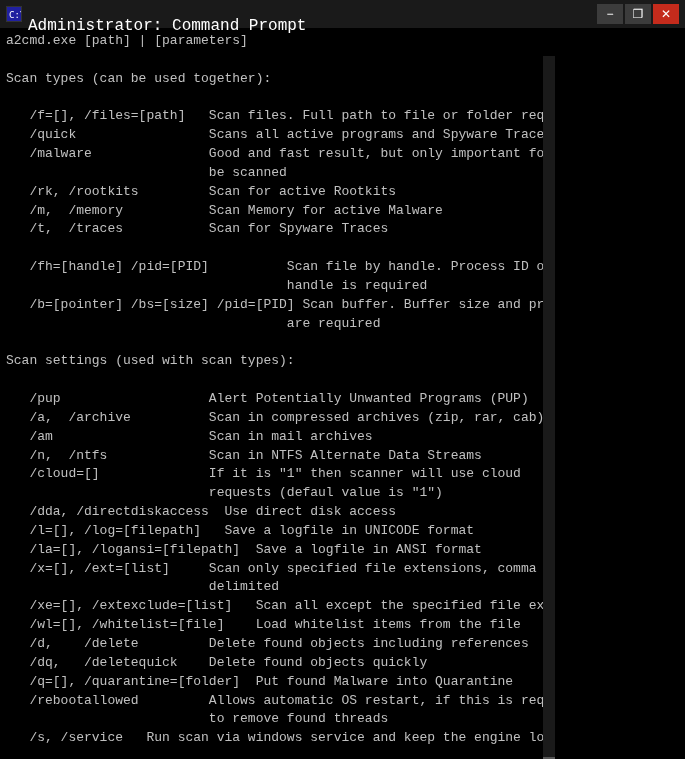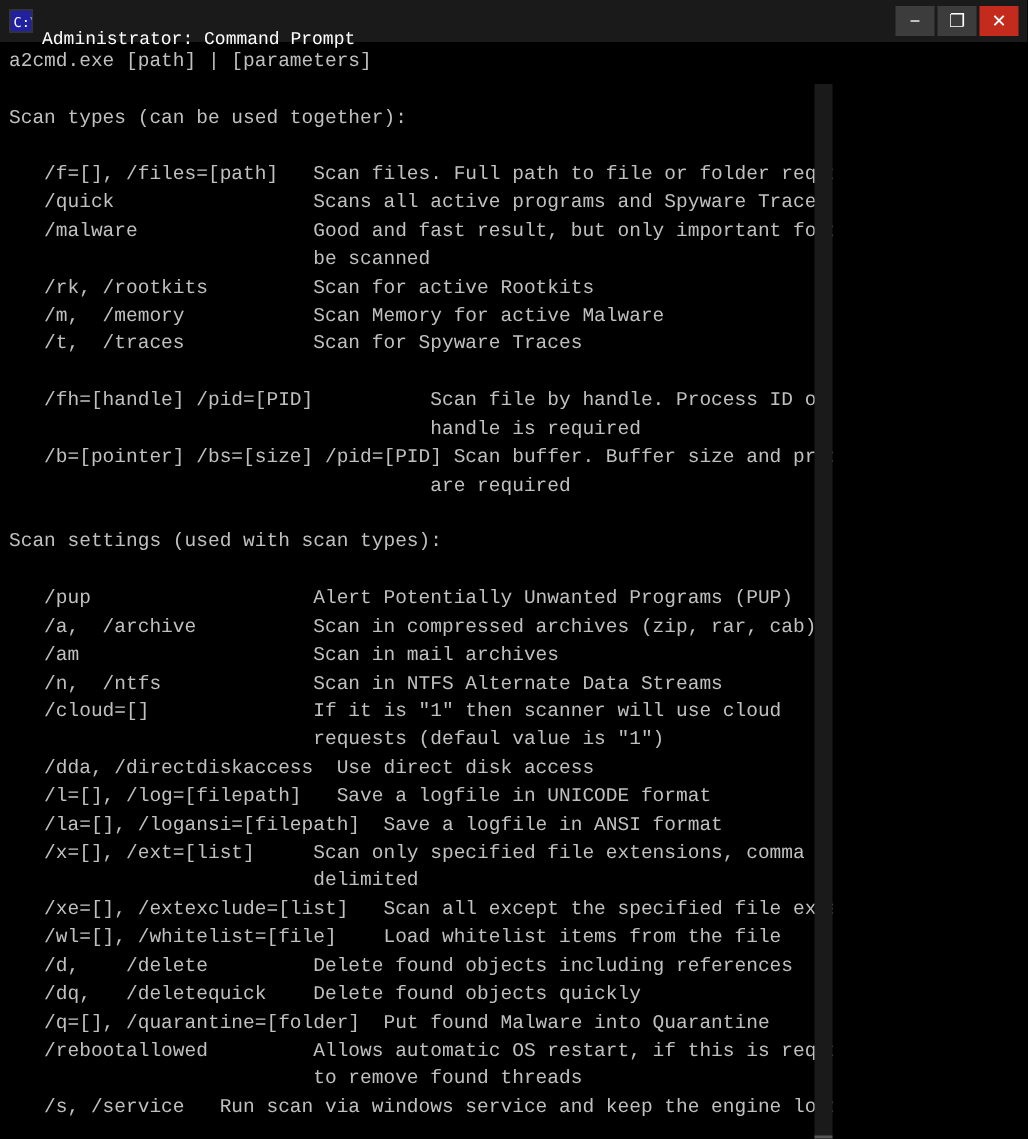--- a/index.html
+++ b/index.html
@@ -38,21 +38,21 @@
       height: 16px;
       background: #333;
       display: flex;
       align-items: center;
       justify-content: center;
       font-size: 10px;
     }
 
     .title-bar-text {
       color: #ffffff;
-      font-size: 12px;
+      font-size: 16px;
       margin-top: 23px;
     }
 
     .title-bar-buttons {
       display: flex;
       gap: 2px;
     }
 
     .tb-btn {
       width: 26px;

